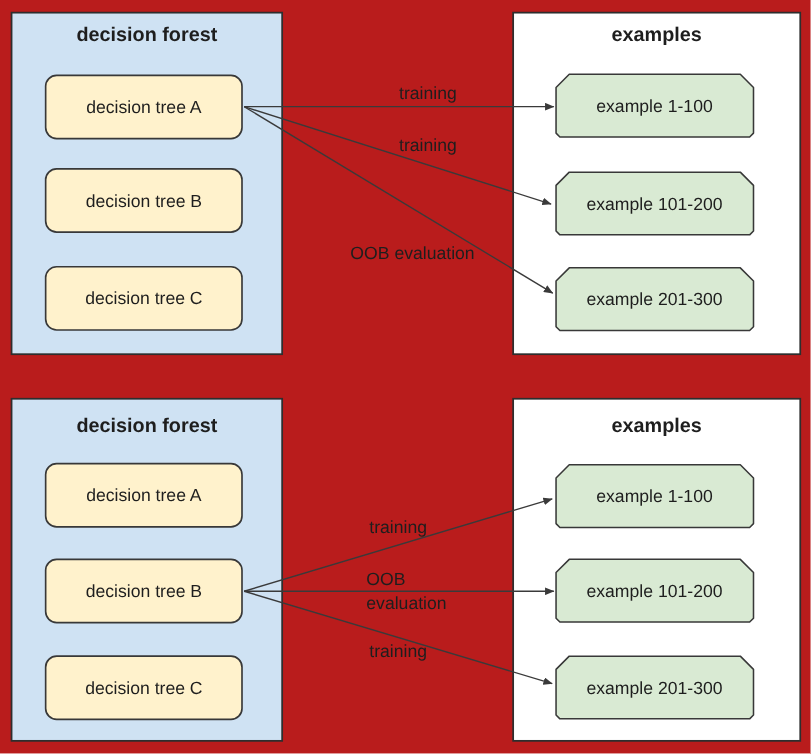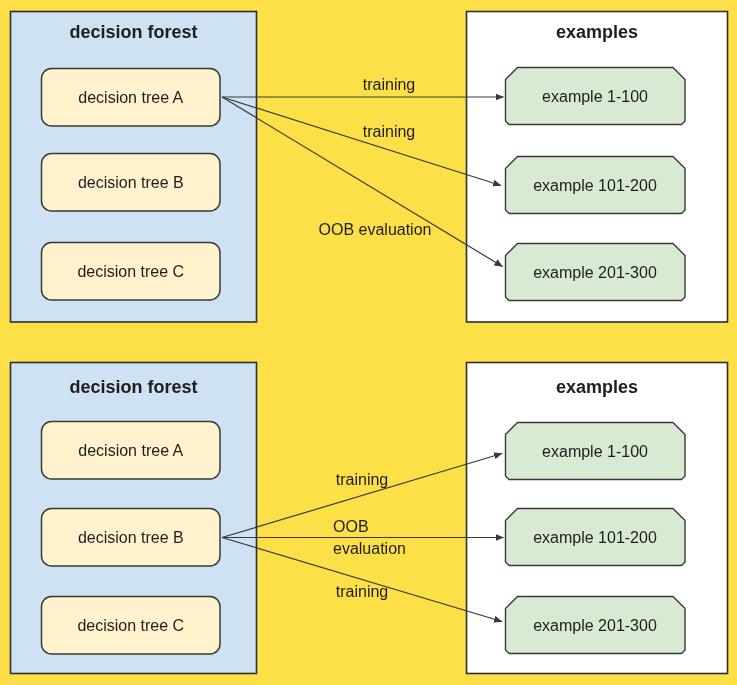--- a/index.html
+++ b/index.html
@@ -4,21 +4,21 @@
 <style>
   html, body {
     margin: 0;
     padding: 0;
     background: #ffffff;
   }
   .stage {
     position: relative;
     width: 737px;
     height: 685px;
-    background: #fde047;
+    background: #b91c1c;
     font-family: "Liberation Sans", "DejaVu Sans", sans-serif;
   }
   svg text {
     font-family: "Liberation Sans", "DejaVu Sans", sans-serif;
     fill: #1e1e1e;
   }
   .panel-title {
     font-size: 18px;
     font-weight: 700;
   }

